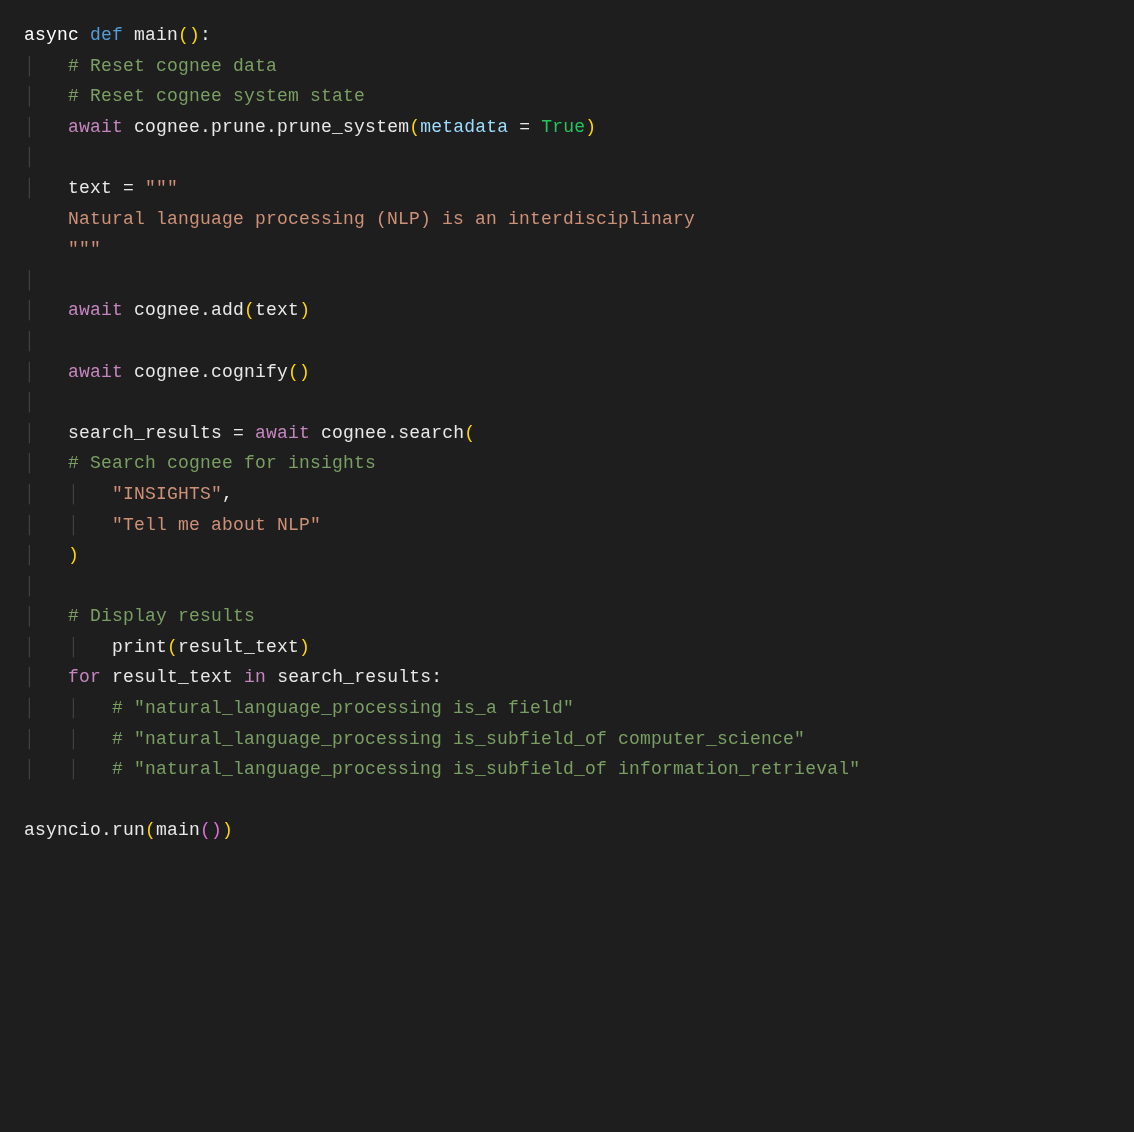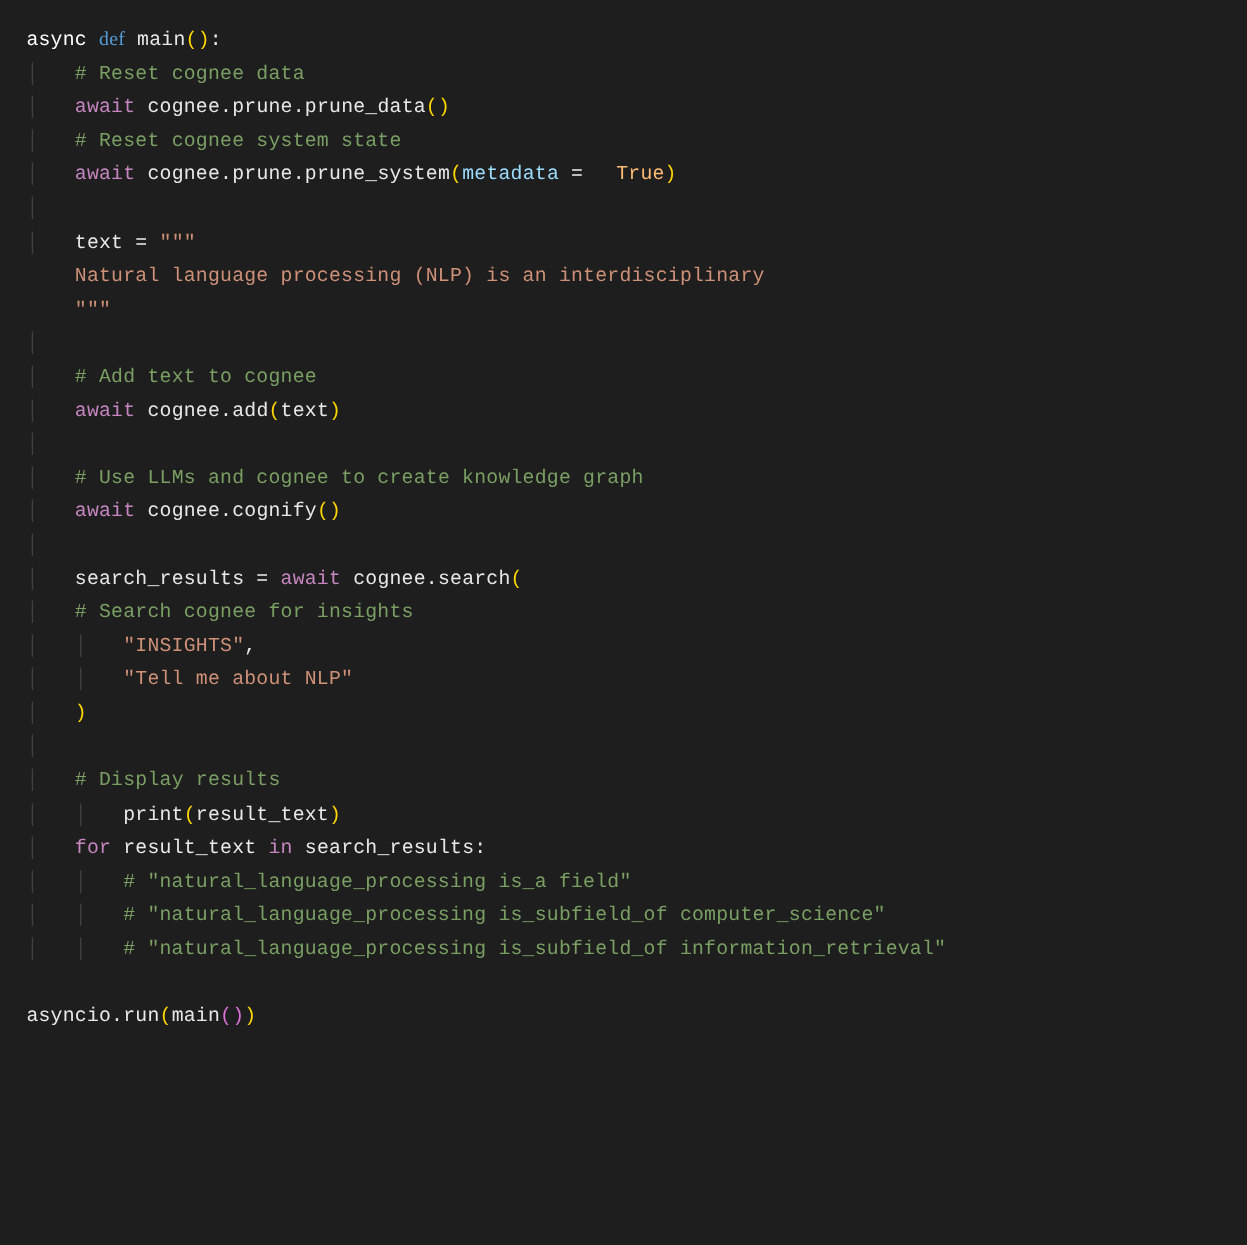--- a/index.html
+++ b/index.html
@@ -10,67 +10,64 @@
       line-height: 1.7;
       color: #e8e8e8;
       padding: 20px 24px;
       width: 1134px;
       min-height: 1132px;
       letter-spacing: 0.2px;
     }
     .code-container { position: relative; }
     .line { white-space: pre; }
     .keyword-async { color: #ffffff; }
-    .keyword-def { color: #569cd6; font-family: Liberation Serif, serif; }
+    .keyword-def { color: #569cd6; }
     .keyword-await { color: #c586c0; }
     .keyword-for { color: #c586c0; }
     .keyword-in { color: #c586c0; }
-    .keyword-true { color: #fdba74; margin-left: 19px; }
+    .keyword-true { color: #22c55e; }
     .func-name { color: #e8e8e8; }
     .paren { color: #ffd700; }
     .paren2 { color: #da70d6; }
     .comment { color: #7a9f63; }
     .string { color: #ce9178; }
     .param { color: #9cdcfe; }
     .dot { color: #e8e8e8; }
     .guide { color: #404040; }
   </style>
 </head>
 <body>
 
 <div class="code-container">
 
 <div class="line"><span class="keyword-async">async</span> <span class="keyword-def">def</span> <span class="func-name">main</span><span class="paren">(</span><span class="paren">)</span><span>:</span></div>
 
 <div class="line"><span class="guide">│   </span><span class="comment"># Reset cognee data</span></div>
 
-<div class="line"><span class="guide">│   </span><span class="keyword-await">await</span> <span>cognee</span><span class="dot">.</span><span>prune</span><span class="dot">.</span><span>prune_data</span><span class="paren">(</span><span class="paren">)</span></div>
 
 <div class="line"><span class="guide">│   </span><span class="comment"># Reset cognee system state</span></div>
 
 <div class="line"><span class="guide">│   </span><span class="keyword-await">await</span> <span>cognee</span><span class="dot">.</span><span>prune</span><span class="dot">.</span><span>prune_system</span><span class="paren">(</span><span class="param">metadata</span><span> = </span><span class="keyword-true">True</span><span class="paren">)</span></div>
 
 <div class="line"><span class="guide">│</span></div>
 
 <div class="line"><span class="guide">│   </span><span>text</span><span> = </span><span class="string">"""</span></div>
 
 <div class="line"><span class="string">    Natural language processing (NLP) is an interdisciplinary</span></div>
 
 
 <div class="line"><span class="string">    """</span></div>
 
 <div class="line"><span class="guide">│</span></div>
 
-<div class="line"><span class="guide">│   </span><span class="comment"># Add text to cognee</span></div>
 
 <div class="line"><span class="guide">│   </span><span class="keyword-await">await</span> <span>cognee</span><span class="dot">.</span><span>add</span><span class="paren">(</span><span>text</span><span class="paren">)</span></div>
 
 <div class="line"><span class="guide">│</span></div>
 
-<div class="line"><span class="guide">│   </span><span class="comment"># Use LLMs and cognee to create knowledge graph</span></div>
 
 <div class="line"><span class="guide">│   </span><span class="keyword-await">await</span> <span>cognee</span><span class="dot">.</span><span>cognify</span><span class="paren">(</span><span class="paren">)</span></div>
 
 <div class="line"><span class="guide">│</span></div>
 
 <div class="line"><span class="guide">│   </span><span>search_results</span><span> = </span><span class="keyword-await">await</span> <span>cognee</span><span class="dot">.</span><span>search</span><span class="paren">(</span></div>
 
 <div class="line"><span class="guide">│   </span><span class="comment"># Search cognee for insights</span></div>
 
 <div class="line"><span class="guide">│   │   </span><span class="string">"INSIGHTS"</span><span>,</span></div>

